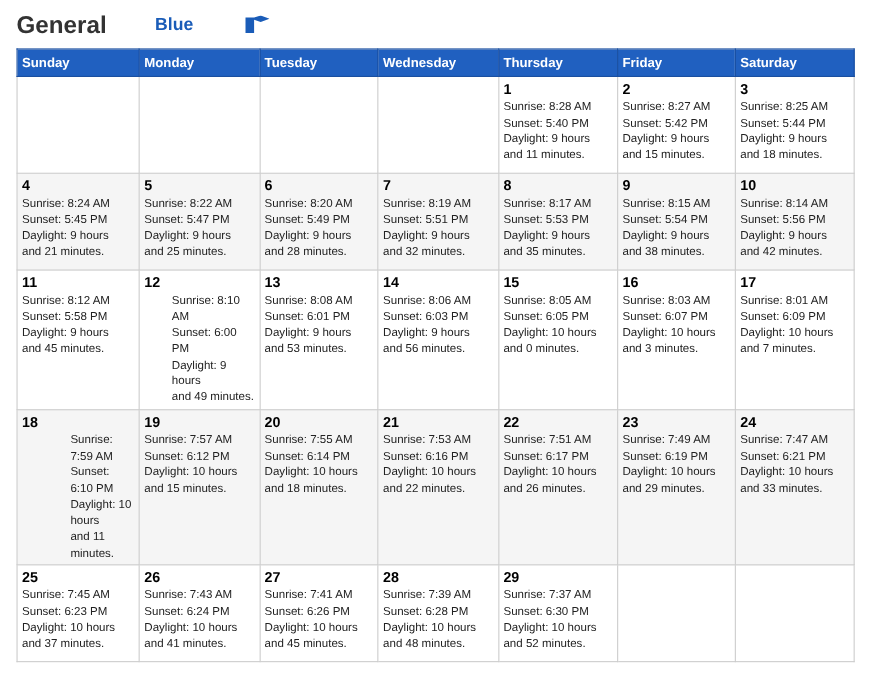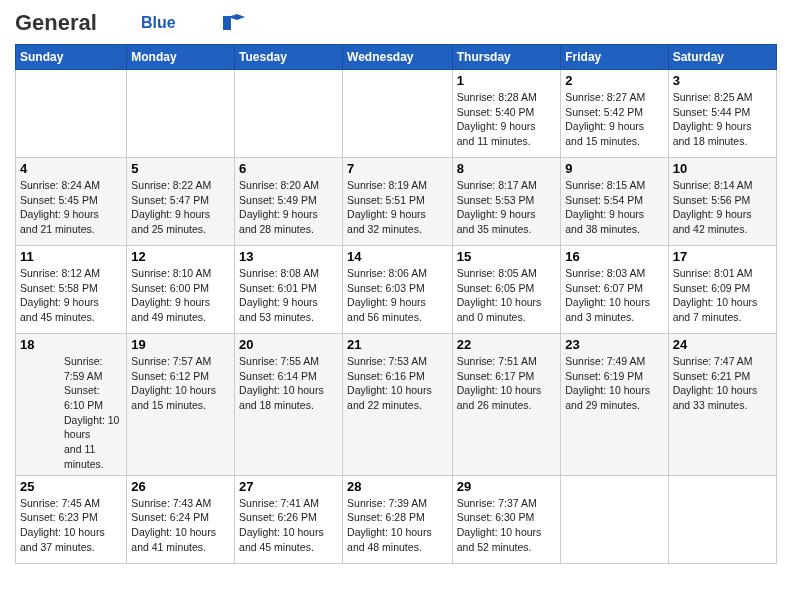--- a/index.html
+++ b/index.html
@@ -197,21 +197,21 @@
       <tr>
         <td>
           <div class="day-num">11</div>
           <div class="day-info" style="white-space: pre-line;">Sunrise: 8:12 AM
 Sunset: 5:58 PM
 Daylight: 9 hours
 and 45 minutes.</div>
         </td>
         <td>
           <div class="day-num">12</div>
-          <div class="day-info" style="white-space: pre-line;">Sunrise: 8:10 AM
+          <div class="day-info" style="white-space: pre-line; margin-left: 25px;">Sunrise: 8:10 AM
 Sunset: 6:00 PM
 Daylight: 9 hours
 and 49 minutes.</div>
         </td>
         <td>
           <div class="day-num">13</div>
           <div class="day-info" style="white-space: pre-line;">Sunrise: 8:08 AM
 Sunset: 6:01 PM
 Daylight: 9 hours
 and 53 minutes.</div>

